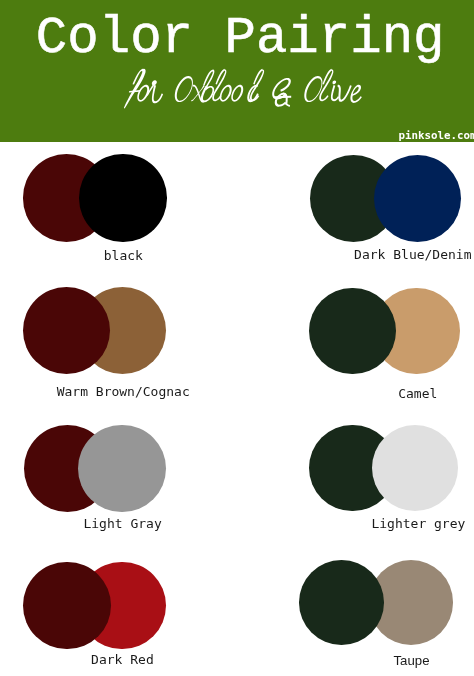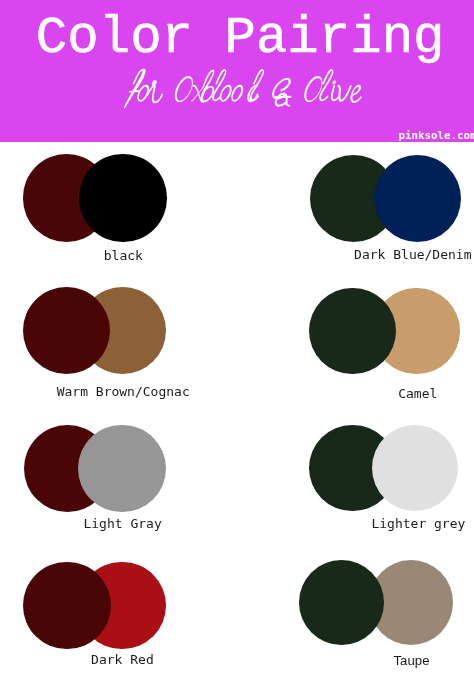--- a/index.html
+++ b/index.html
@@ -2,21 +2,21 @@
 <html><head>
 <meta charset="utf-8">
 <title>Color Pairing</title>
 <style>
   html,body{margin:0;padding:0;background:#ffffff;}
   body{width:474px;height:676px;overflow:hidden;
        font-family:"DejaVu Sans Mono",monospace;
        -webkit-font-smoothing:antialiased;}
   .page{position:relative;width:474px;height:676px;background:#ffffff;overflow:hidden;}
 
-  .header{position:absolute;left:0;top:0;width:474px;height:142px;background:#d946ef;overflow:hidden;}
+  .header{position:absolute;left:0;top:0;width:474px;height:142px;background:#4d7c0f;overflow:hidden;}
   .title{position:absolute;left:3.2px;top:12px;width:474px;text-align:center;color:#ffffff;
          font-family:"Liberation Mono",monospace;font-size:52.4px;line-height:1;white-space:nowrap;
          -webkit-text-stroke:0.55px #ffffff;}
   .script{position:absolute;left:0;top:0;width:474px;height:142px;}
   .watermark{position:absolute;left:398.5px;top:131px;color:#ffffff;
              font-family:"DejaVu Sans Mono",monospace;font-size:10.8px;line-height:1;
              font-weight:bold;white-space:nowrap;letter-spacing:0px;}
 
   .grid{position:absolute;left:12px;top:0;width:474px;height:676px;}
   .pair{position:absolute;}

